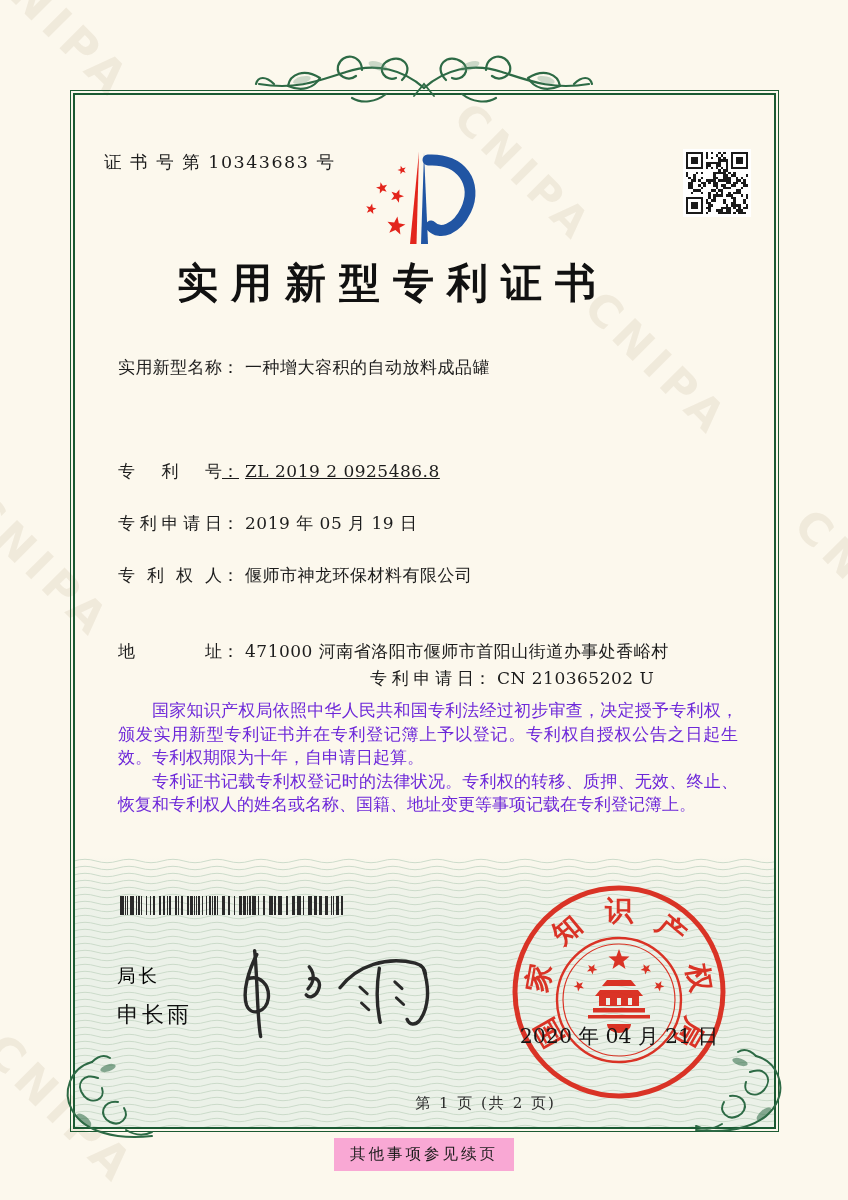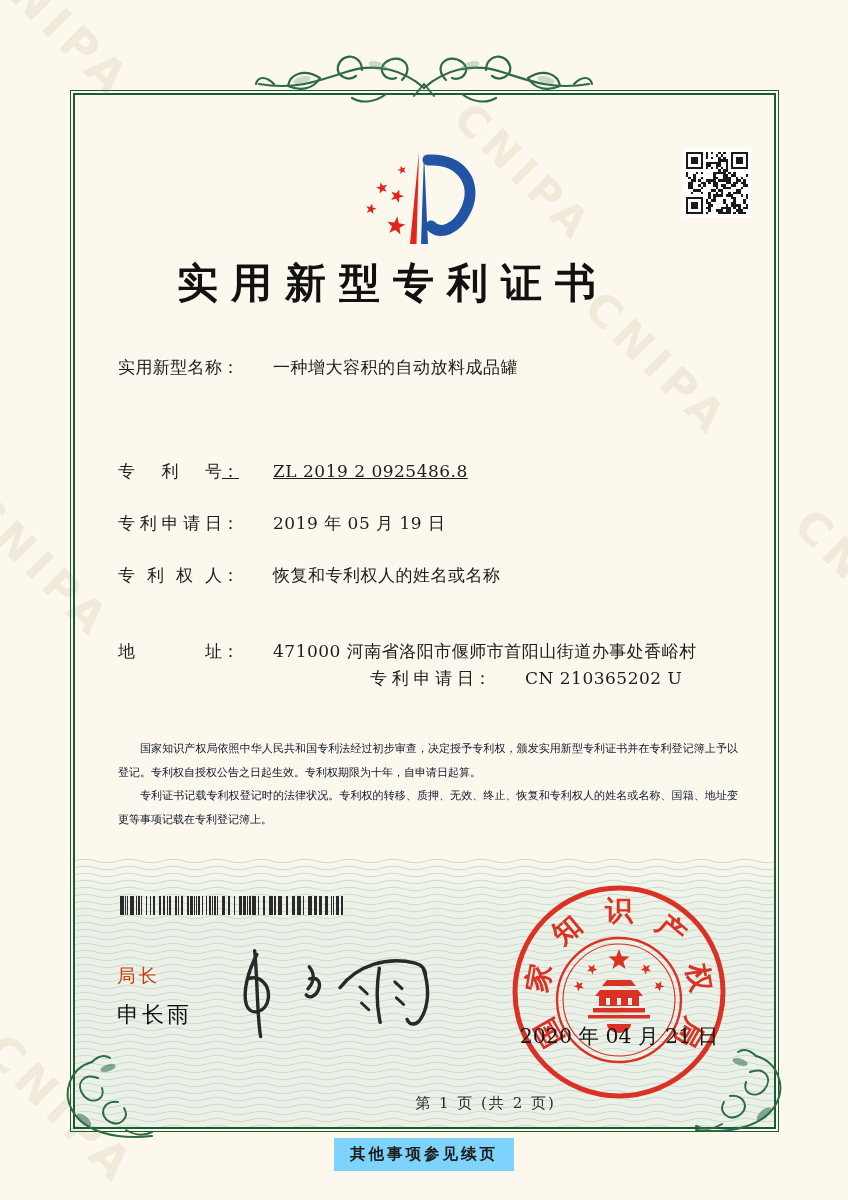--- a/index.html
+++ b/index.html
@@ -59,52 +59,52 @@
     color:#111;z-index:4;
   }
   
   .field-row{position:absolute;left:118px;font-size:17px;color:#1d1d1d;z-index:4;white-space:nowrap;}
   .field-label{
     display:inline-block;width:104px;
     text-align:justify;text-align-last:justify;
     vertical-align:bottom;
   }
   .field-colon{margin-right:6px;}
-  .field-value{letter-spacing:.5px;margin-left:28px;}
+  .field-value{letter-spacing:.5px;}
   .row1{top:356px;} .row2{top:408px;} .row3{top:460px;text-decoration:underline;}
   .row4{top:512px;} .row5{top:564px;} .row6{top:640px;} .row7{top:667px;}
   .grant-no{position:absolute;left:252px;top:0;}
   
   .body-text{
-    position:absolute;left:118px;top:737px;width:620px;
-    font-size:11px;line-height:23.6px;text-align:justify;
-    color:#0f172a;z-index:4;
+    position:absolute;left:118px;top:699px;width:620px;
+    font-size:17px;line-height:23.6px;text-align:justify;
+    color:#6d28d9;z-index:4;
   }
   .body-text p{margin:0;text-indent:2em;}
   
   .barcode{position:absolute;left:120px;top:896px;z-index:4;}
-  .signer-title{position:absolute;left:117px;top:963px;font-size:18.5px;letter-spacing:3px;color:#c2410c;z-index:4;}
+  .signer-title{position:absolute;left:117px;top:963px;font-size:18.5px;letter-spacing:3px;color:#000000;z-index:4;}
   .signer-name{position:absolute;left:117px;top:1000px;font-size:22px;letter-spacing:3px;color:#111;z-index:4;}
   .signature{position:absolute;left:212px;top:936px;z-index:4;transform:rotate(-2deg);}
   .seal{position:absolute;left:504px;top:878px;width:230px;height:230px;z-index:5;}
   .seal svg{opacity:.94;}
   .seal-date{
     position:absolute;left:504px;top:1022px;width:230px;text-align:center;
     font-size:20.5px;color:#151515;z-index:6;white-space:nowrap;
   }
   .page-info{
     position:absolute;left:70px;top:1094px;width:831px;text-align:center;
     font-size:15px;letter-spacing:2px;color:#2a2a2a;z-index:4;
   }
   .footer-note{
     position:absolute;left:0;top:1138px;width:848px;text-align:center;z-index:4;
   }
   .footer-note span{
-    display:inline-block;background:#7dd3fc;padding:6px 16px;
-    font-size:15.5px;letter-spacing:3px;color:#1c1c1c;font-weight:bold;
+    display:inline-block;background:#f9a8d4;padding:6px 16px;
+    font-size:15.5px;letter-spacing:3px;color:#1c1c1c;
   }
   
   .ornament-top{position:absolute;left:254px;top:50px;z-index:4;}
   .flourish-bl{position:absolute;left:56px;top:1052px;z-index:4;}
   .flourish-br{position:absolute;left:692px;top:1046px;z-index:4;transform:scale(-1,1);}
 </style>
 </head>
 <body>
 
 <div class="page">
@@ -212,20 +212,21 @@
       <path d="M62,50 c-16,-2 -20,14 -8,20 c10,5 20,-4 14,-14"></path>
       <path d="M70,78 c10,6 18,6 26,2"></path>
       <path d="M36,10 c6,-6 12,-8 18,-4"></path>
     </g>
     <g fill="#2d6a45" opacity=".55">
       <ellipse cx="28" cy="68" rx="9" ry="4" transform="rotate(40 28 68)"></ellipse>
       <ellipse cx="52" cy="16" rx="8" ry="3.5" transform="rotate(-18 52 16)"></ellipse>
     </g>
   </svg>
 
+  <div class="cert-no">证 书 号 第 10343683 号</div>
 
   <svg class="logo" width="126" height="104" viewBox="0 0 126 104">
     <g id="logo-stars">
         <polygon points="40.7,19.7 42.6,22.2 45.7,21.4 43.9,24.0 45.6,26.7 42.6,25.8 40.5,28.3 40.5,25.1 37.5,23.9 40.5,22.9" fill="#e3251c"></polygon>
         <polygon points="20.5,36.2 22.9,39.7 27.1,38.8 24.5,42.2 26.6,45.8 22.6,44.4 19.8,47.6 19.9,43.3 16.0,41.6 20.1,40.4" fill="#e3251c"></polygon>
         <polygon points="12.1,57.6 12.7,61.4 16.5,62.4 13.0,64.1 13.3,68.0 10.5,65.3 6.9,66.7 8.7,63.3 6.2,60.3 10.0,60.9" fill="#e3251c"></polygon>
         <polygon points="39.4,43.4 39.4,48.4 44.0,50.3 39.3,51.8 38.9,56.7 36.0,52.8 31.2,53.9 34.1,49.9 31.5,45.7 36.2,47.2" fill="#e3251c"></polygon>
         <polygon points="37.4,70.6 38.8,77.2 45.4,78.4 39.6,81.8 40.4,88.4 35.4,83.9 29.3,86.8 32.1,80.7 27.5,75.7 34.2,76.5" fill="#e3251c"></polygon>
       </g>
     <polygon points="59,6 50,98 56.5,98" fill="#e3251c"></polygon>
@@ -444,21 +445,21 @@
   <div class="field-row row1">
     <span class="field-label">实用新型名称</span><span class="field-colon">：</span><span class="field-value">一种增大容积的自动放料成品罐</span>
   </div>
   <div class="field-row row3">
     <span class="field-label">专利号</span><span class="field-colon">：</span><span class="field-value">ZL 2019 2 0925486.8</span>
   </div>
   <div class="field-row row4">
     <span class="field-label">专利申请日</span><span class="field-colon">：</span><span class="field-value">2019 年 05 月 19 日</span>
   </div>
   <div class="field-row row5">
-    <span class="field-label">专利权人</span><span class="field-colon">：</span><span class="field-value">恢复和专利权人的姓名或名称</span>
+    <span class="field-label">专利权人</span><span class="field-colon">：</span><span class="field-value">偃师市神龙环保材料有限公司</span>
   </div>
   <div class="field-row row6">
     <span class="field-label">地址</span><span class="field-colon">：</span><span class="field-value">471000 河南省洛阳市偃师市首阳山街道办事处香峪村</span>
   </div>
   <div class="field-row row7">
     <span class="grant-no"><span class="field-label">专利申请日</span><span class="field-colon">：</span><span class="field-value">CN 210365202 U</span></span>
   </div>
 
   <div class="body-text">
     <p>国家知识产权局依照中华人民共和国专利法经过初步审查，决定授予专利权，颁发实用新型专利证书并在专利登记簿上予以登记。专利权自授权公告之日起生效。专利权期限为十年，自申请日起算。</p>

